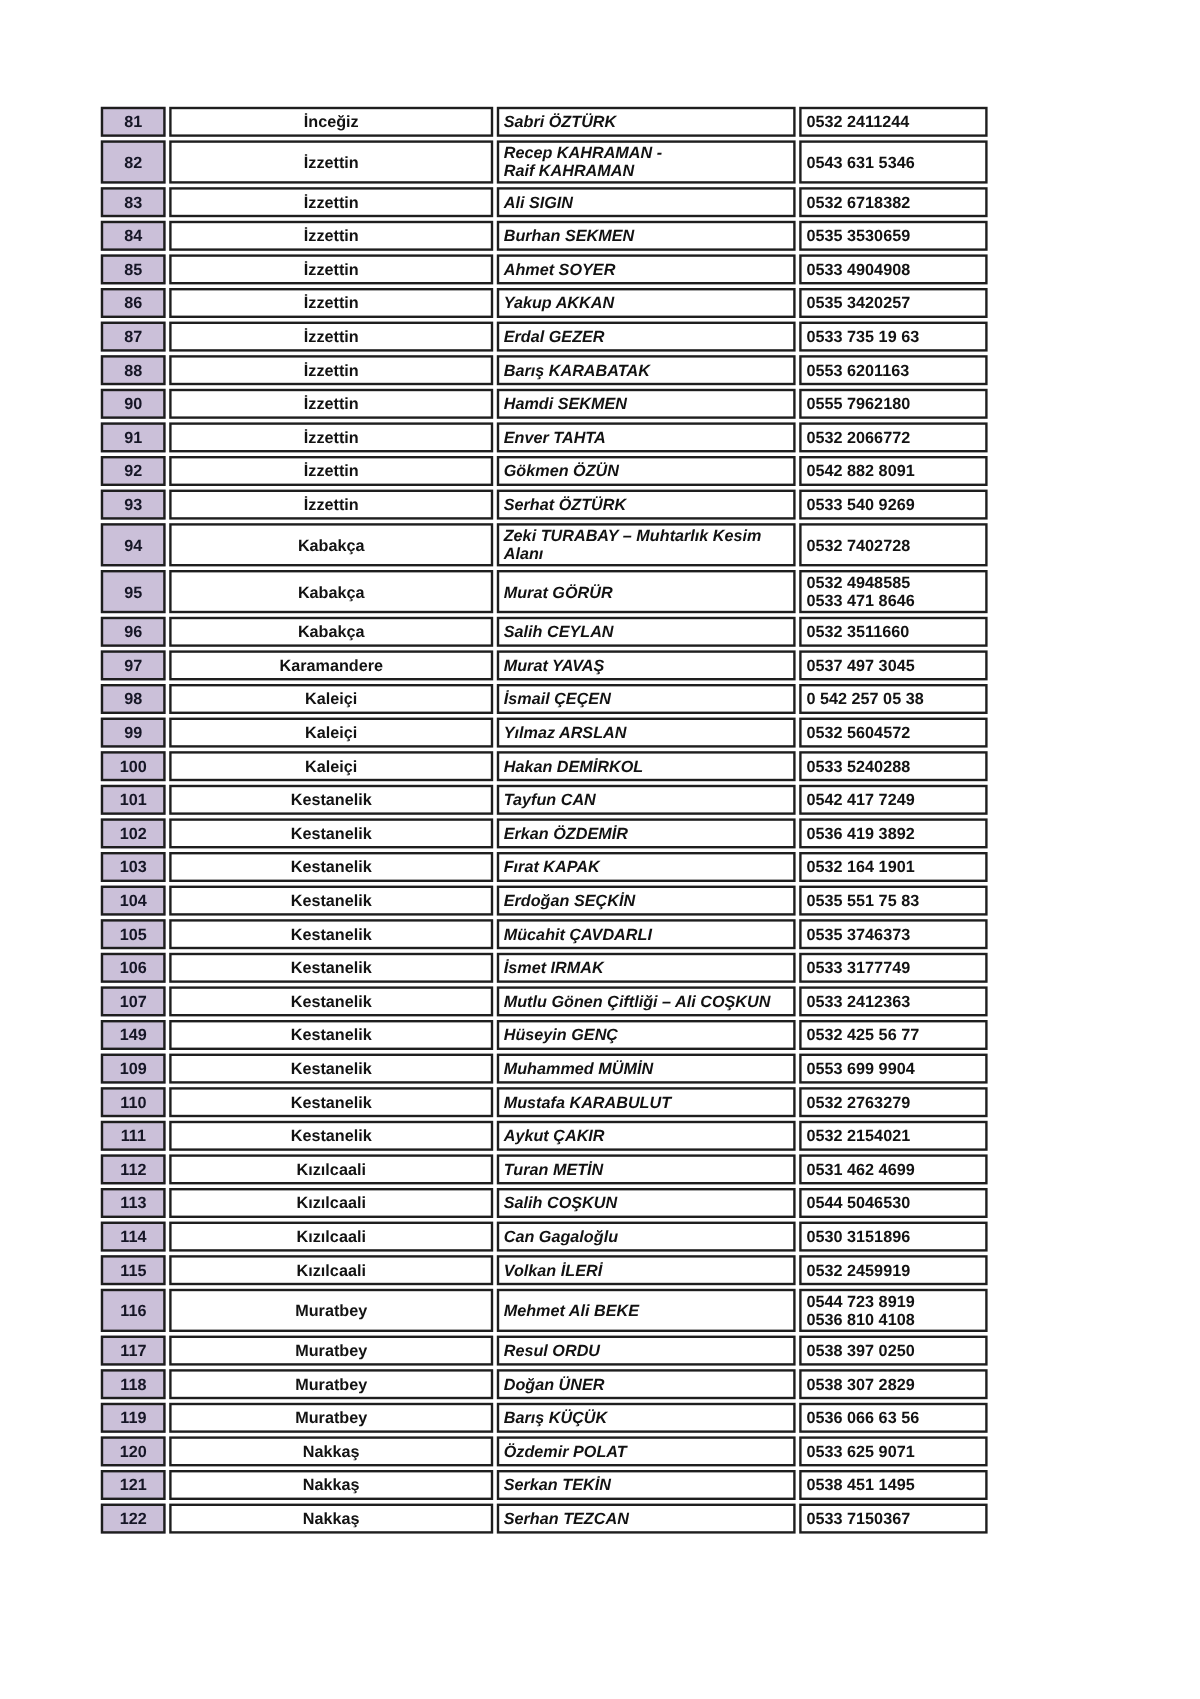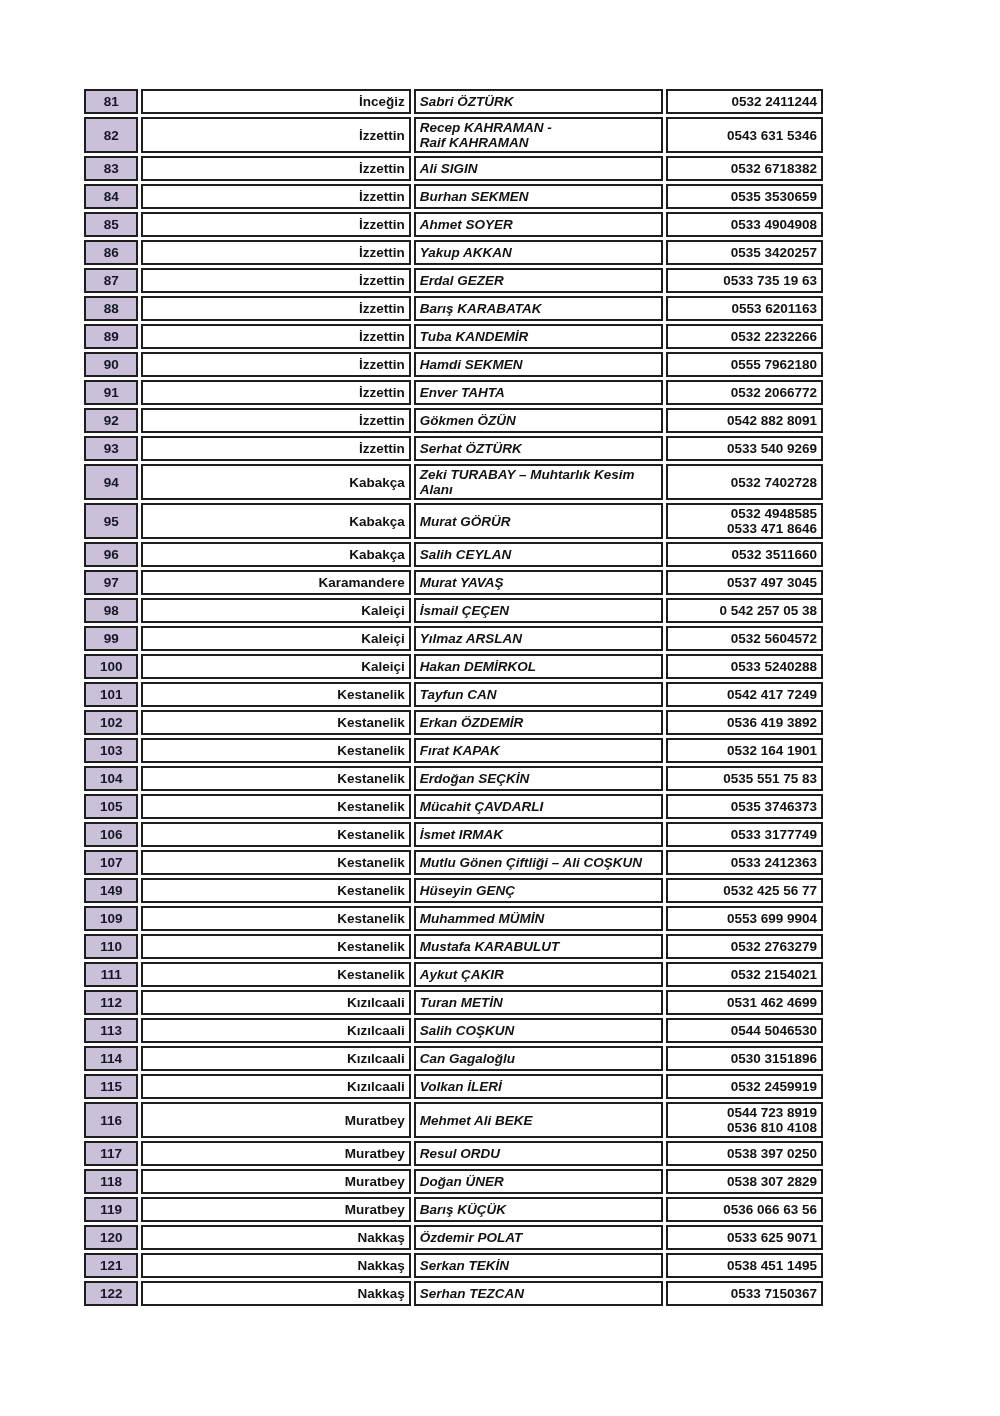--- a/index.html
+++ b/index.html
@@ -38,31 +38,31 @@
     vertical-align: middle;
     padding: 1px 4px;
     overflow: hidden;
   }
   td.cell-no {
     text-align: center;
     background: #CBC0D9;
     color: #161626;
   }
   td.cell-place {
-    text-align: right;
+    text-align: center;
     padding-left: 6px;
   }
   td.cell-person {
     text-align: left;
     padding-left: 6px;
     white-space: pre-line;
     font-style: italic;
   }
   td.cell-phone {
-    text-align: right;
+    text-align: left;
     white-space: pre-line;
   }
   col.c-no     { width: 54px;  }
   col.c-place  { width: 268px; }
   col.c-person { width: 248px; }
   col.c-phone  { width: 156px; }
 </style>
 </head>
 <body>
 
@@ -126,26 +126,20 @@
     <td class="cell-phone">0533 735 19 63</td>
   </tr>
 
   <tr>
     <td class="cell-no">88</td>
     <td class="cell-place">İzzettin</td>
     <td class="cell-person">Barış KARABATAK</td>
     <td class="cell-phone">0553 6201163</td>
   </tr>
 
-  <tr>
-    <td class="cell-no">89</td>
-    <td class="cell-place">İzzettin</td>
-    <td class="cell-person">Tuba KANDEMİR</td>
-    <td class="cell-phone">0532 2232266</td>
-  </tr>
 
   <tr>
     <td class="cell-no">90</td>
     <td class="cell-place">İzzettin</td>
     <td class="cell-person">Hamdi SEKMEN</td>
     <td class="cell-phone">0555 7962180</td>
   </tr>
 
   <tr>
     <td class="cell-no">91</td>

